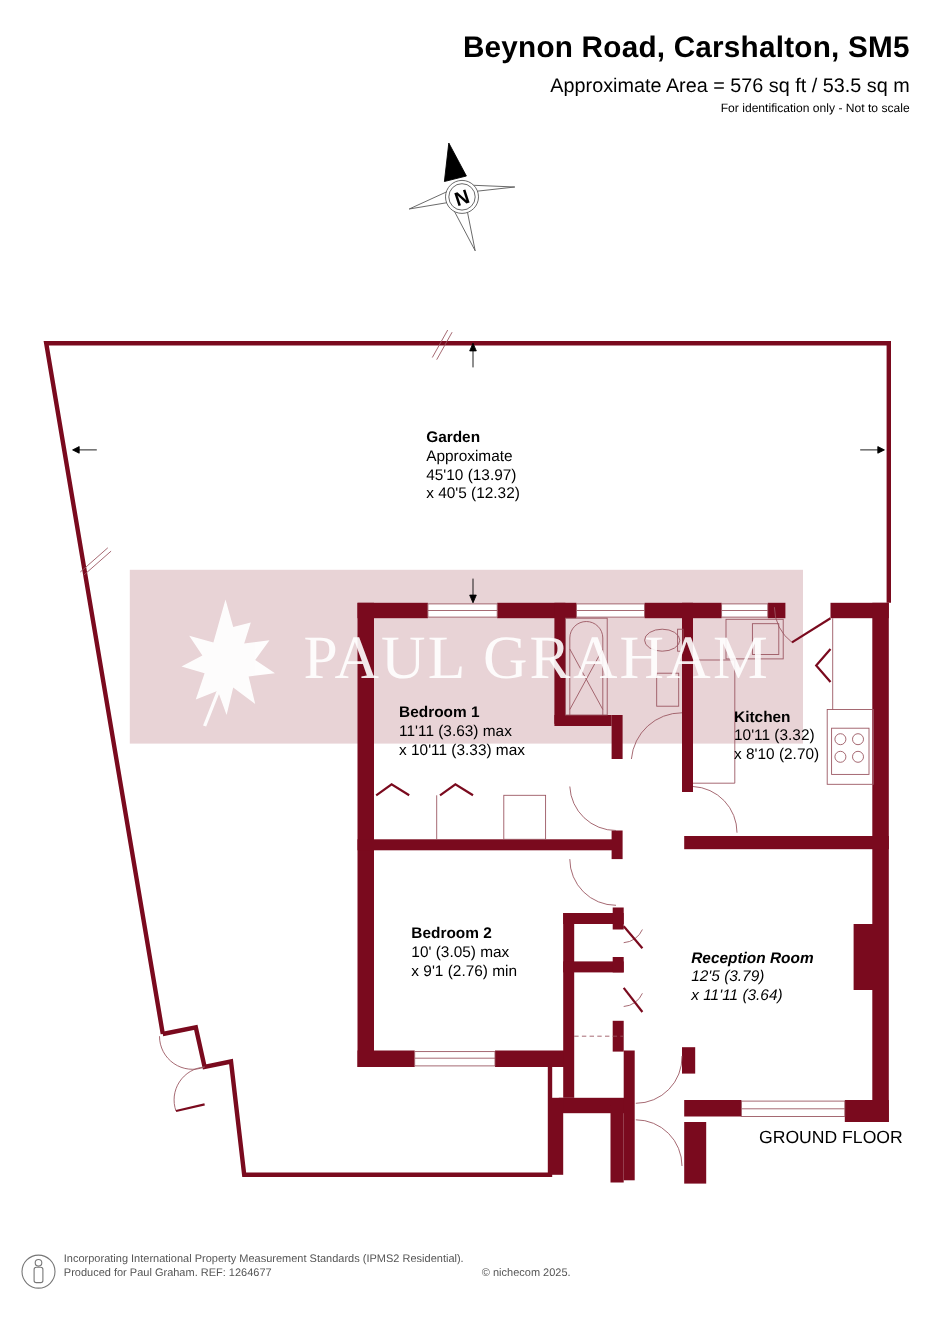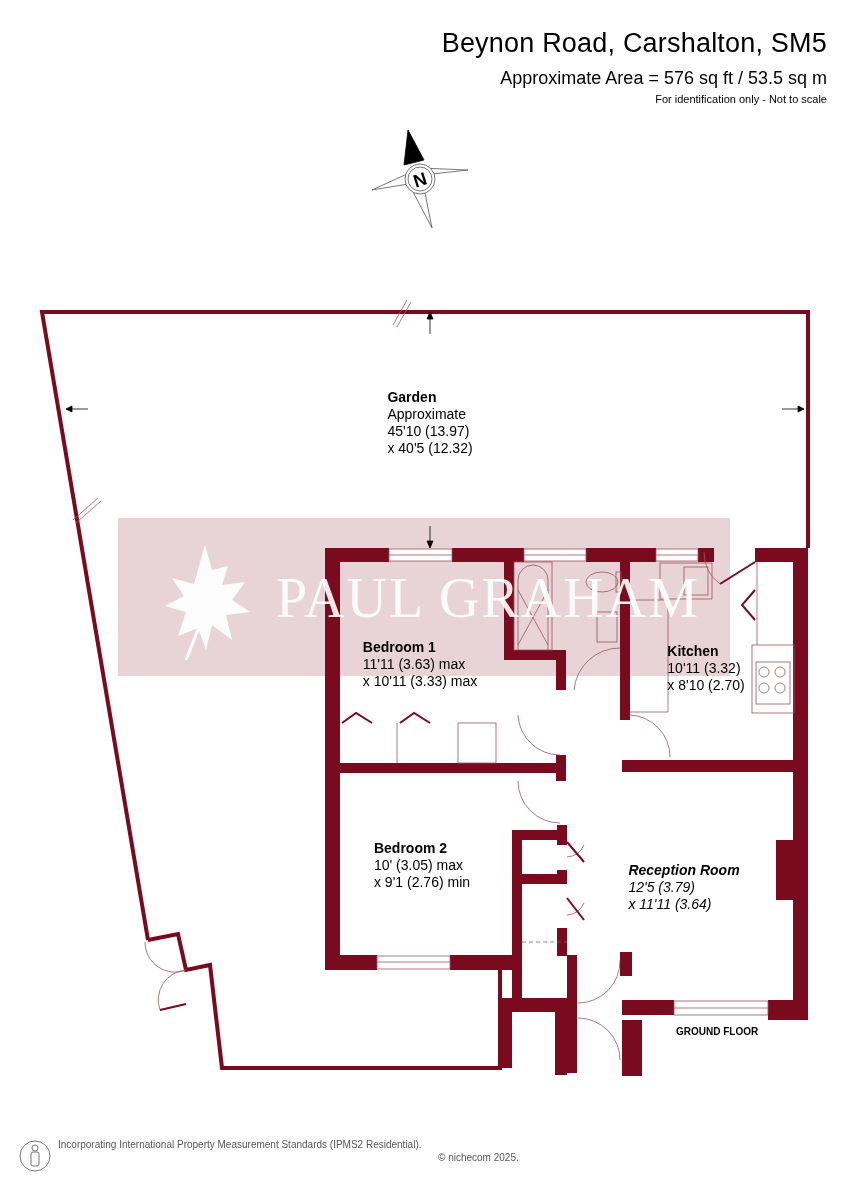--- a/index.html
+++ b/index.html
@@ -1,24 +1,24 @@
 <!DOCTYPE html>
 <html><head>
 <meta charset="utf-8">
 <style>
   html, body { margin:0; padding:0; background:#ffffff; }
   body { width:849px; height:1200px; position:relative; overflow:hidden; font-family:"Liberation Sans", sans-serif; color:#000; }
-  .hdr-title { position:absolute; right:22px; top:28px; font-size:27px; font-weight:normal; letter-spacing:0.2px; }
+  .hdr-title { position:absolute; right:22px; top:28px; font-size:27px; font-weight:bold; letter-spacing:0.2px; }
   .hdr-area { position:absolute; right:22px; top:68px; font-size:18px; }
   .hdr-note { position:absolute; right:22px; top:93px; font-size:11px; }
   #plan { position:absolute; left:0; top:0; }
   .label { position:absolute; text-align:left; font-size:14px; line-height:17px; transform:translateX(-50%); white-space:nowrap; }
   .label .nm { font-weight:bold; }
   .garden-label { font-size:14px; line-height:17px; }
-  .floor-label { position:absolute; left:676px; top:1026px; font-size:10px; font-weight:bold; }
+  .floor-label { position:absolute; left:690px; top:1026px; font-size:16px; font-weight:normal; }
   .footer { position:absolute; left:58px; top:1139px; font-size:10px; line-height:12.5px; color:#555; }
   .footer .copy { position:absolute; left:380px; top:12.5px; white-space:nowrap; }
   .wm-text { position:absolute; left:276px; top:566px; font-family:"Liberation Serif", serif; font-size:56px; color:rgba(255,255,255,0.9); letter-spacing:2px; }
 </style>
 </head>
 <body>
 
 <div class="hdr-title">Beynon Road, Carshalton, SM5</div>
 <div class="hdr-area">Approximate Area = 576  sq ft / 53.5 sq m</div>
 <div class="hdr-note">For identification only - Not to scale</div>
@@ -213,14 +213,15 @@
 
 <div class="floor-label">GROUND FLOOR</div>
 
 <svg style="position:absolute; left:18px; top:1138px;" width="34" height="36">
   <circle cx="17" cy="18" r="15" fill="none" stroke="#777" stroke-width="1"></circle>
   <circle cx="17" cy="10" r="3" fill="none" stroke="#777" stroke-width="1"></circle>
   <rect x="13" y="14" width="8" height="14" rx="2" fill="none" stroke="#777" stroke-width="1"></rect>
 </svg>
 <div class="footer">
   <div>Incorporating International Property Measurement Standards (IPMS2 Residential).</div>
+  <div>Produced for Paul Graham.   REF: 1264677</div>
   <div class="copy">© nichecom 2025.</div>
 </div>
 
 </body></html>

